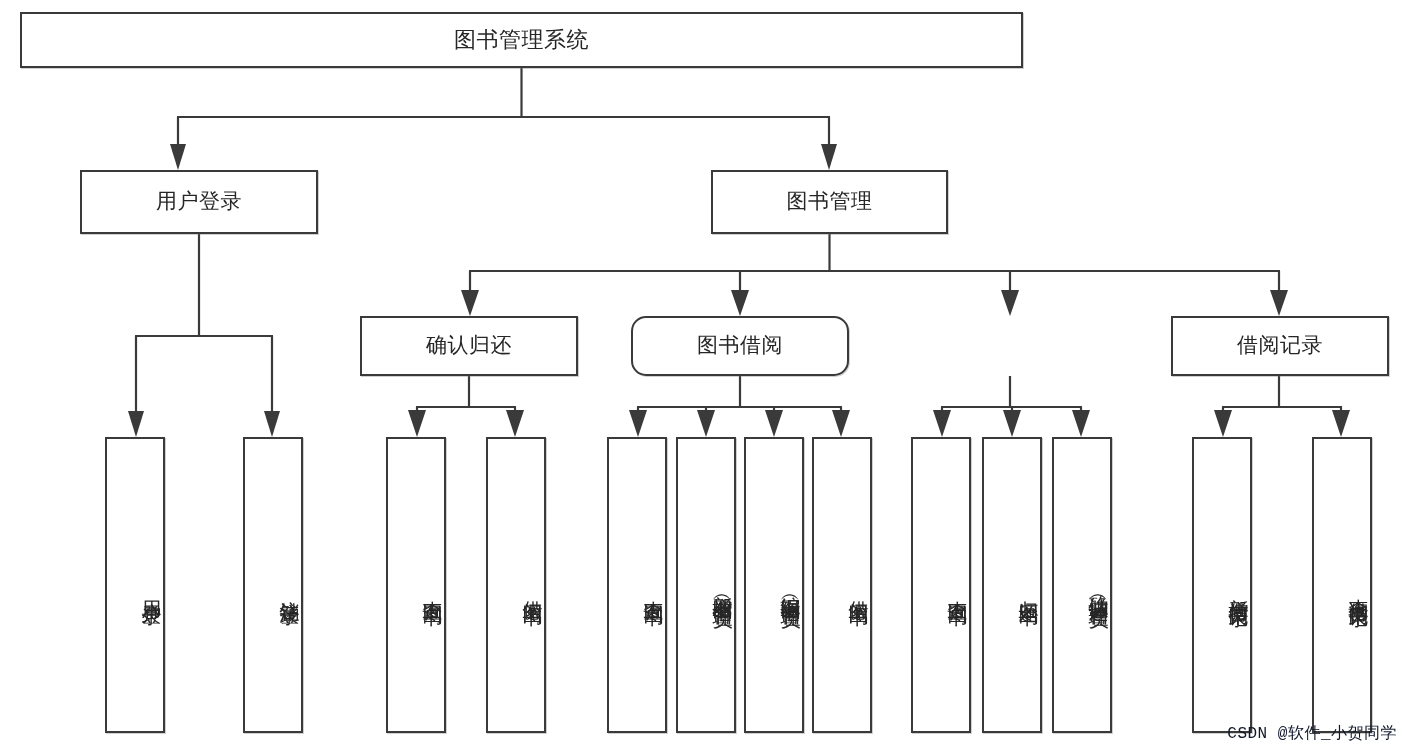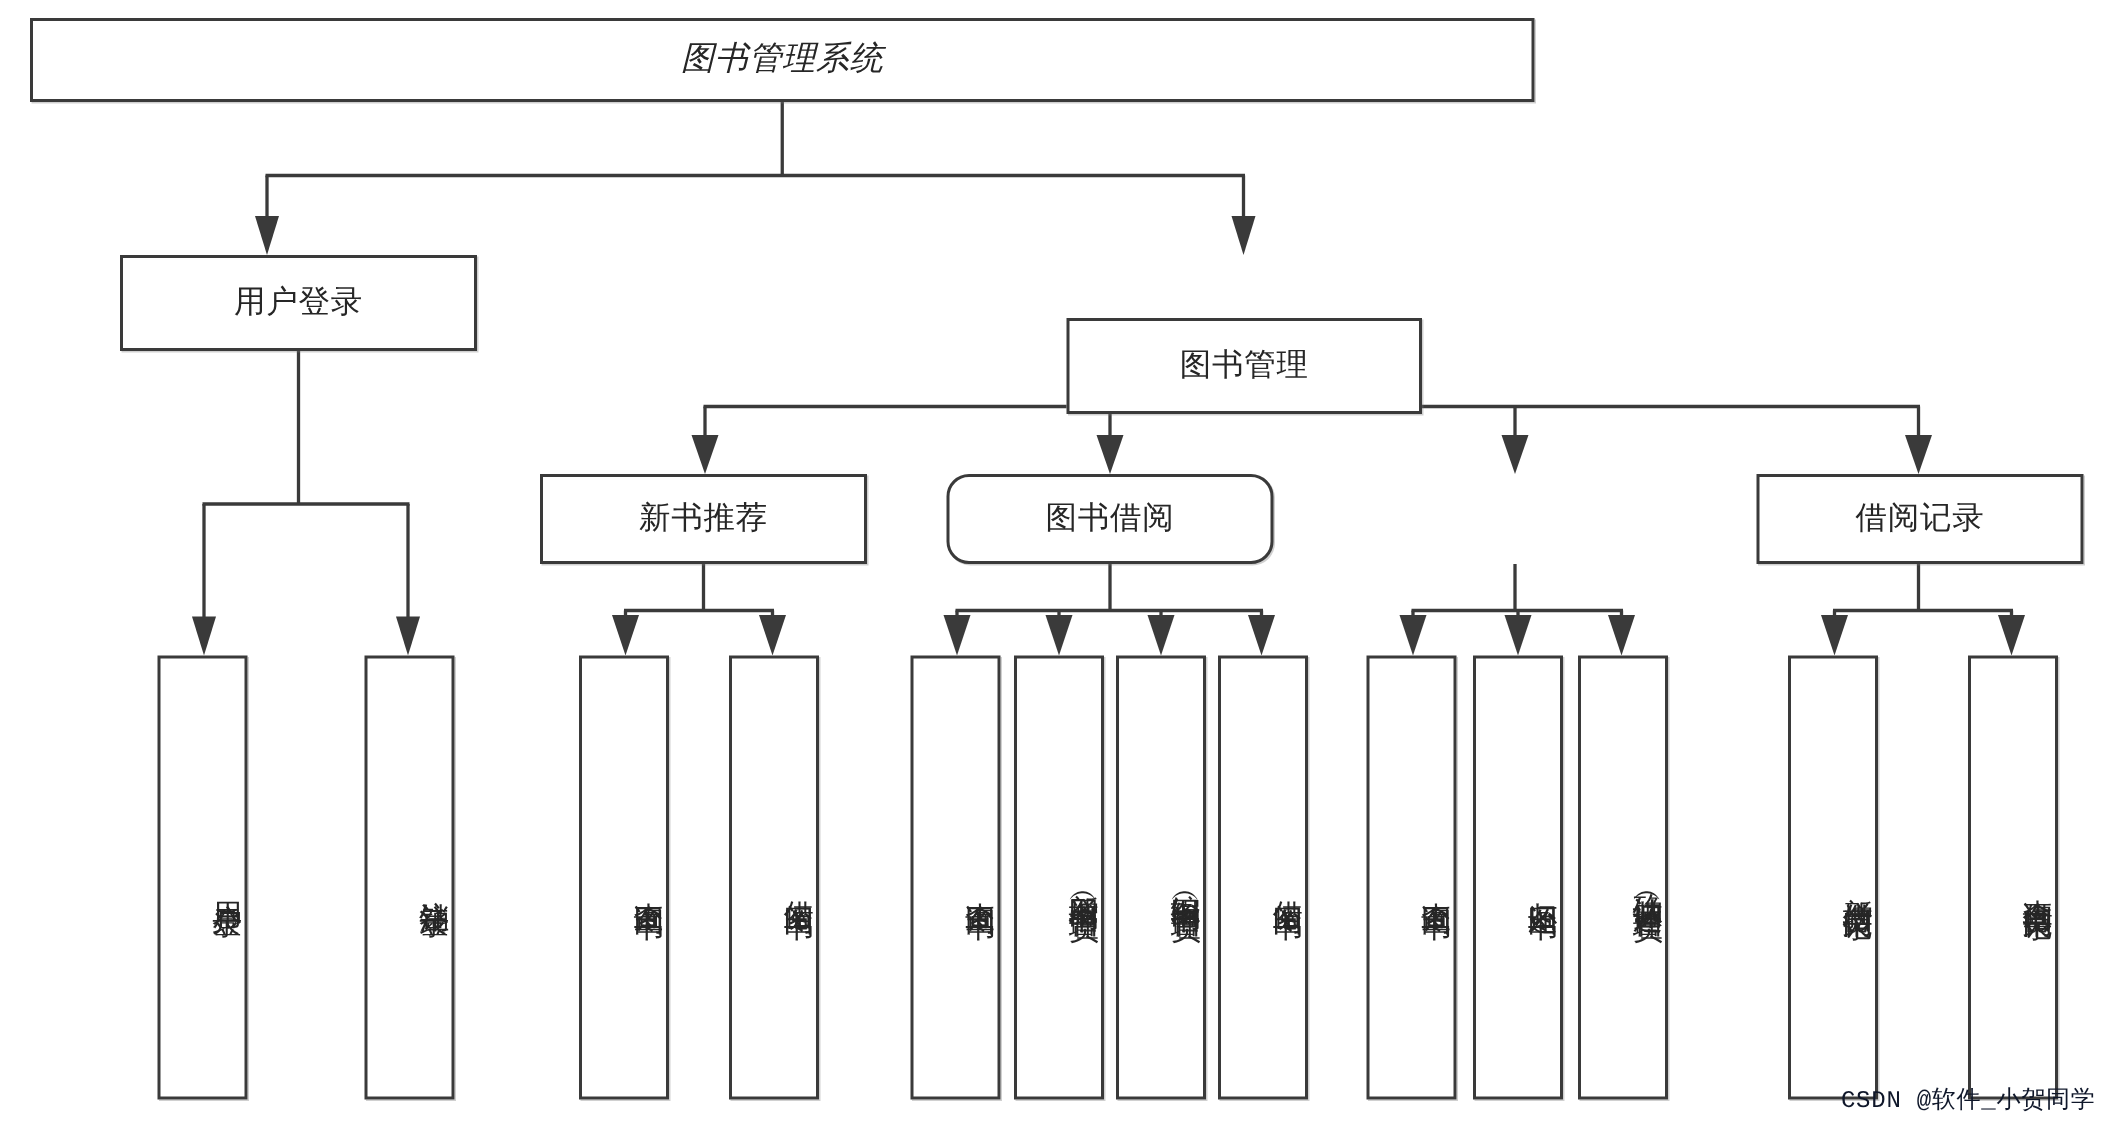--- a/index.html
+++ b/index.html
@@ -48,21 +48,21 @@
   }
   .node-box.vert .node-label {
     writing-mode: vertical-rl;
     text-orientation: upright;
     font-size: 20px;
     letter-spacing: 2px;
     padding-top: 4px;
     align-items: flex-start;
     justify-content: center;
   }
-  .node-box.root .node-label { font-size: 22px; font-style: italic; }
+  .node-box.root .node-label { font-size: 22px; }
   svg.connectors {
     position: absolute;
     left: 0;
     top: 0;
     width: 1405px;
     height: 747px;
     pointer-events: none;
   }
   .conn-line {
     stroke: #3a3a3a;
@@ -164,26 +164,26 @@
   </svg>
 
   <div class="node-box horiz root" id="n-root" style="left: 20px; top: 12px; width: 1003px; height: 56px;">
     <span class="node-label">图书管理系统</span>
   </div>
 
   <div class="node-box horiz" id="n-l1_user_login" style="left: 80px; top: 170px; width: 238px; height: 64px;">
     <span class="node-label">用户登录</span>
   </div>
 
-  <div class="node-box horiz" id="n-l1_book_mgmt" style="left: 711px; top: 170px; width: 237px; height: 64px; margin-top: 42px;">
+  <div class="node-box horiz" id="n-l1_book_mgmt" style="left: 711px; top: 170px; width: 237px; height: 64px;">
     <span class="node-label">图书管理</span>
   </div>
 
   <div class="node-box horiz" id="n-l2_new_book_rec" style="left: 360px; top: 316px; width: 218px; height: 60px;">
-    <span class="node-label">新书推荐</span>
+    <span class="node-label">确认归还</span>
   </div>
 
   <div class="node-box horiz" id="n-l2_book_borrow" style="left: 631px; top: 316px; width: 218px; height: 60px; border-radius: 15px;">
     <span class="node-label">图书借阅</span>
   </div>
 
 
   <div class="node-box horiz" id="n-l2_borrow_record" style="left: 1171px; top: 316px; width: 218px; height: 60px; padding-left: 13px;">
     <span class="node-label">借阅记录</span>
   </div>

